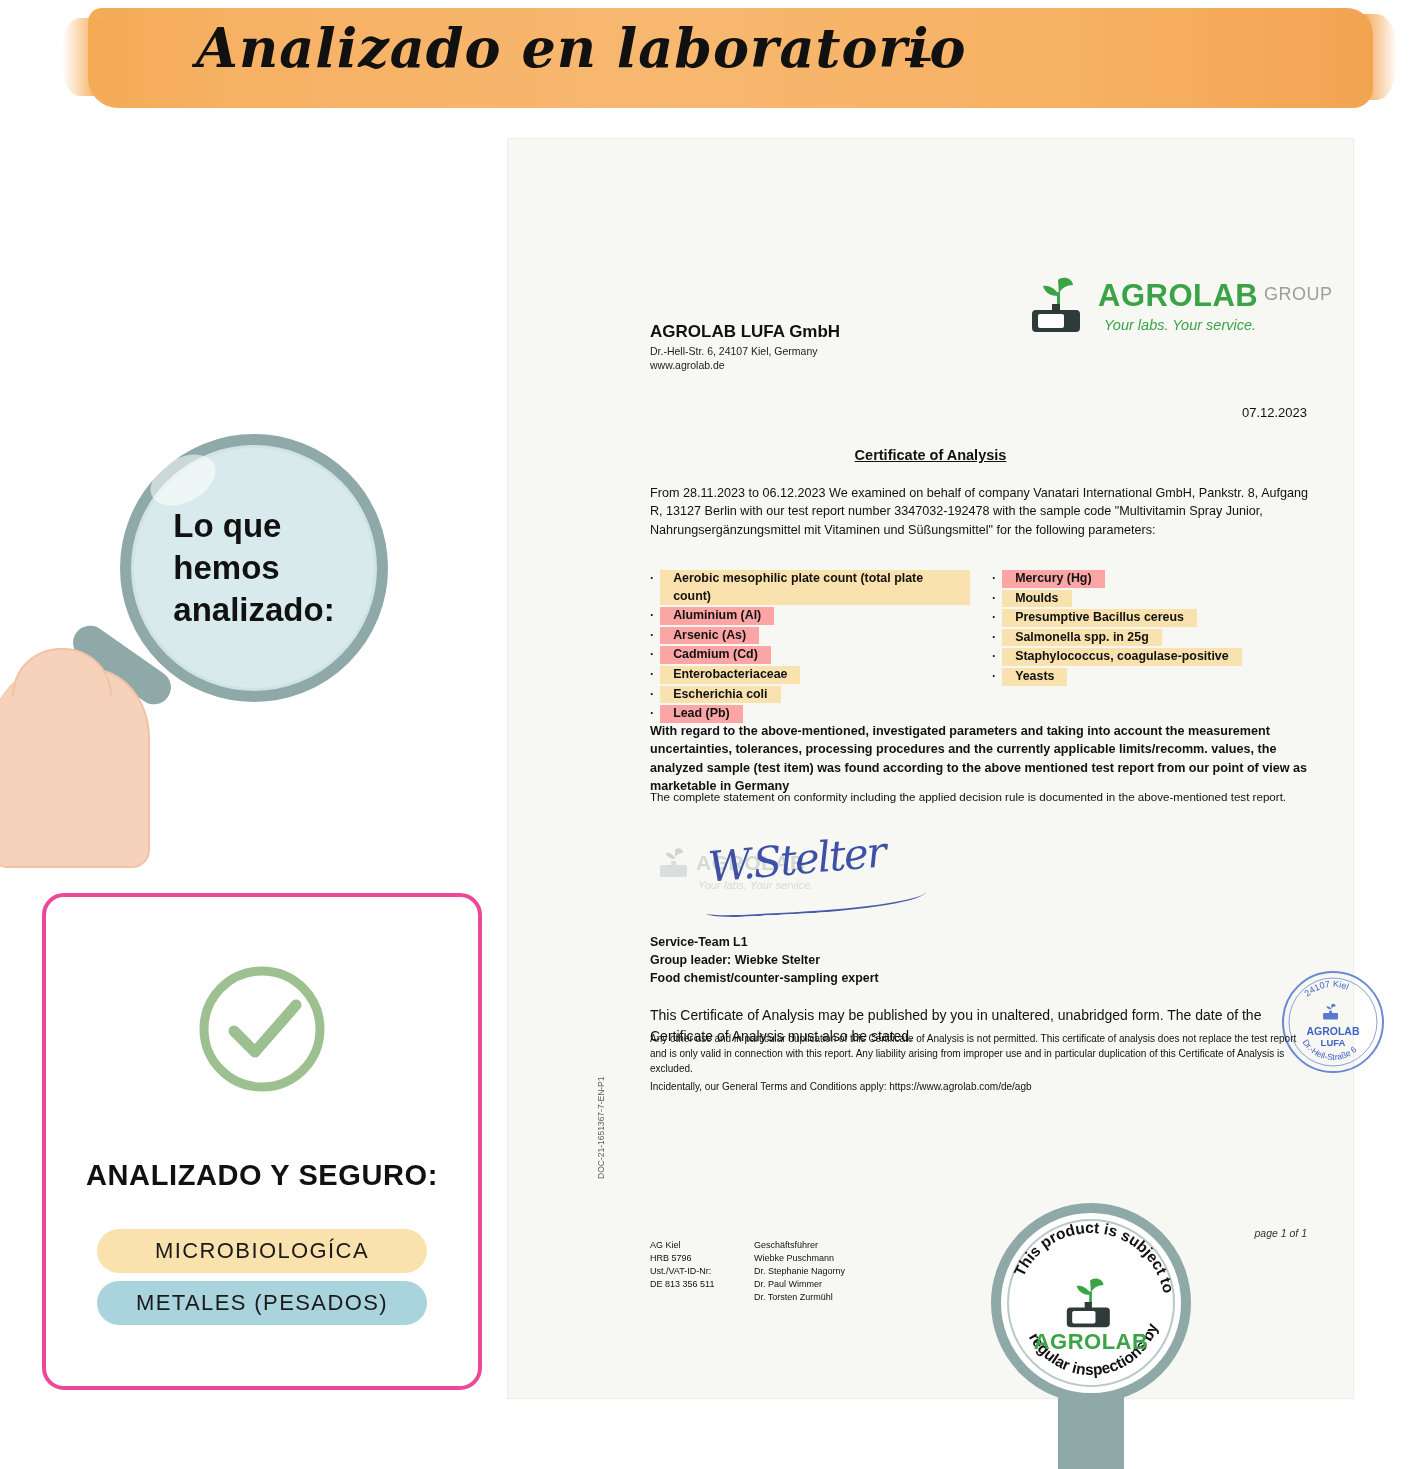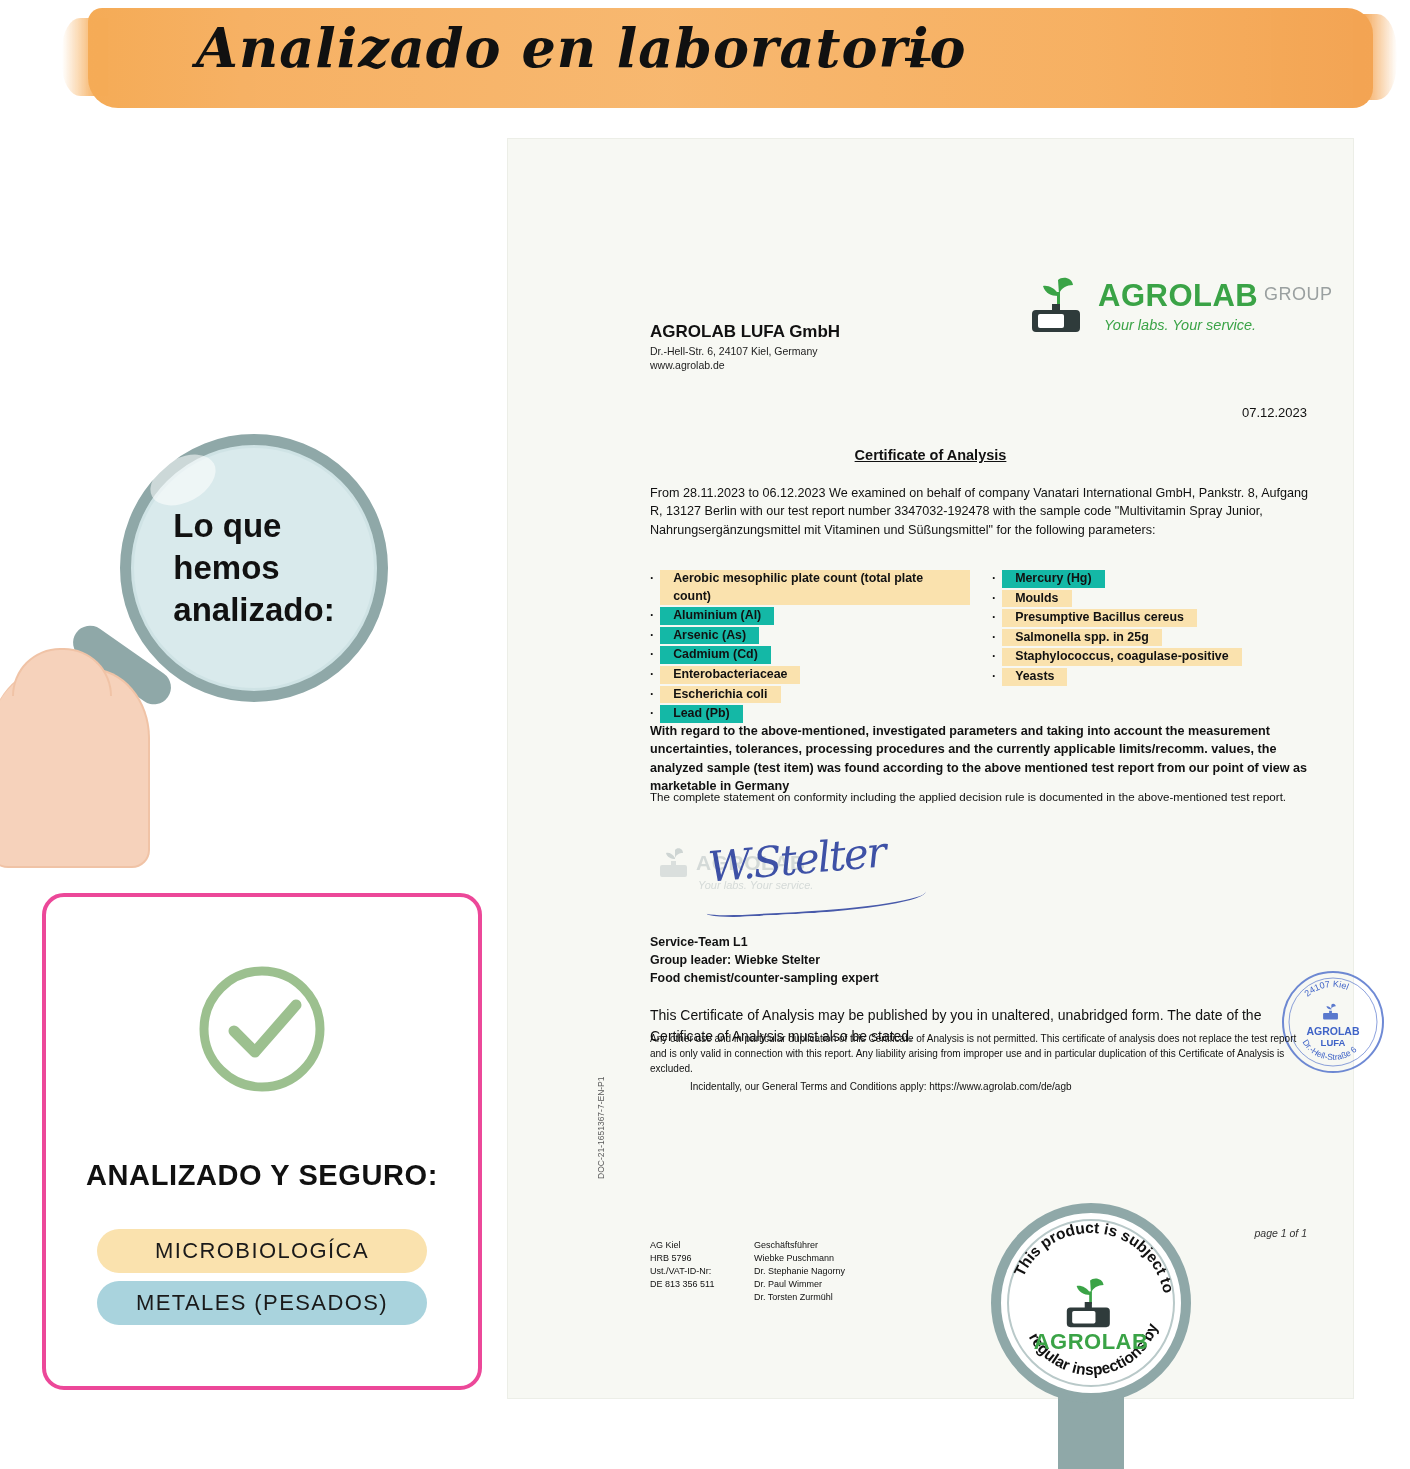--- a/index.html
+++ b/index.html
@@ -127,21 +127,21 @@
   .params .col.left { left:0; }
   .params .col.right { left:342px; }
   .param {
     display:flex; align-items:flex-start; gap:6px;
     font-size:12.4px; font-weight:700; line-height:1.42; color:#111;
     padding:1px 0;
   }
   .param .bullet { color:#111; font-weight:700; }
   .param .txt { display:inline-block; padding:0 13px; }
   .hl-yellow { background:#fae2ae; }
-  .hl-blue { background:#14b8a6; }
+  .hl-blue { background:#fca5a5; }
 
   .conclusion {
     position:absolute; left:142px; top:583px; width:665px;
     font-size:12.6px; font-weight:700; line-height:1.45; color:#111;
   }
   .conclusion-note {
     position:absolute; left:142px; top:650px; width:665px;
     font-size:11.6px; font-weight:400; line-height:1.4; color:#111;
   }
 
@@ -160,21 +160,21 @@
     border-bottom:2px solid #2a3f9e; border-radius:0 0 60% 20%; transform:rotate(-3deg); opacity:.85;
   }
   .stamp {
     position:absolute; left:770px; top:828px; width:110px; height:110px;
   }
 
   .sig-lines { position:absolute; left:142px; top:795px; font-size:12.4px; font-weight:700; line-height:1.45; color:#111; white-space:pre-line; }
 
   .fineprint1 { position:absolute; left:142px; top:866px; width:665px; font-size:14px; line-height:1.5; color:#111; }
   .fineprint2 { position:absolute; left:142px; top:892px; width:665px; font-size:10px; line-height:1.5; color:#111; }
-  .fineprint3 { position:absolute; left:142px; top:940px; width:665px; font-size:10px; line-height:1.5; color:#111;margin-left:40px; }
+  .fineprint3 { position:absolute; left:142px; top:940px; width:665px; font-size:10px; line-height:1.5; color:#111; }
 
   .vertical-code {
     position:absolute; left:88px; top:1040px; font-size:8.5px; color:#5a5a5a;
     transform:rotate(-90deg); transform-origin:left top; white-space:nowrap;
   }
 
   .footer-left { position:absolute; left:142px; top:1100px; font-size:9px; line-height:1.45; color:#111; white-space:pre-line; }
   .footer-mid { position:absolute; left:246px; top:1100px; font-size:9px; line-height:1.45; color:#111; white-space:pre-line; }
   .page-num { position:absolute; right:46px; top:1088px; font-size:10.5px; font-style:italic; color:#333; }
 

